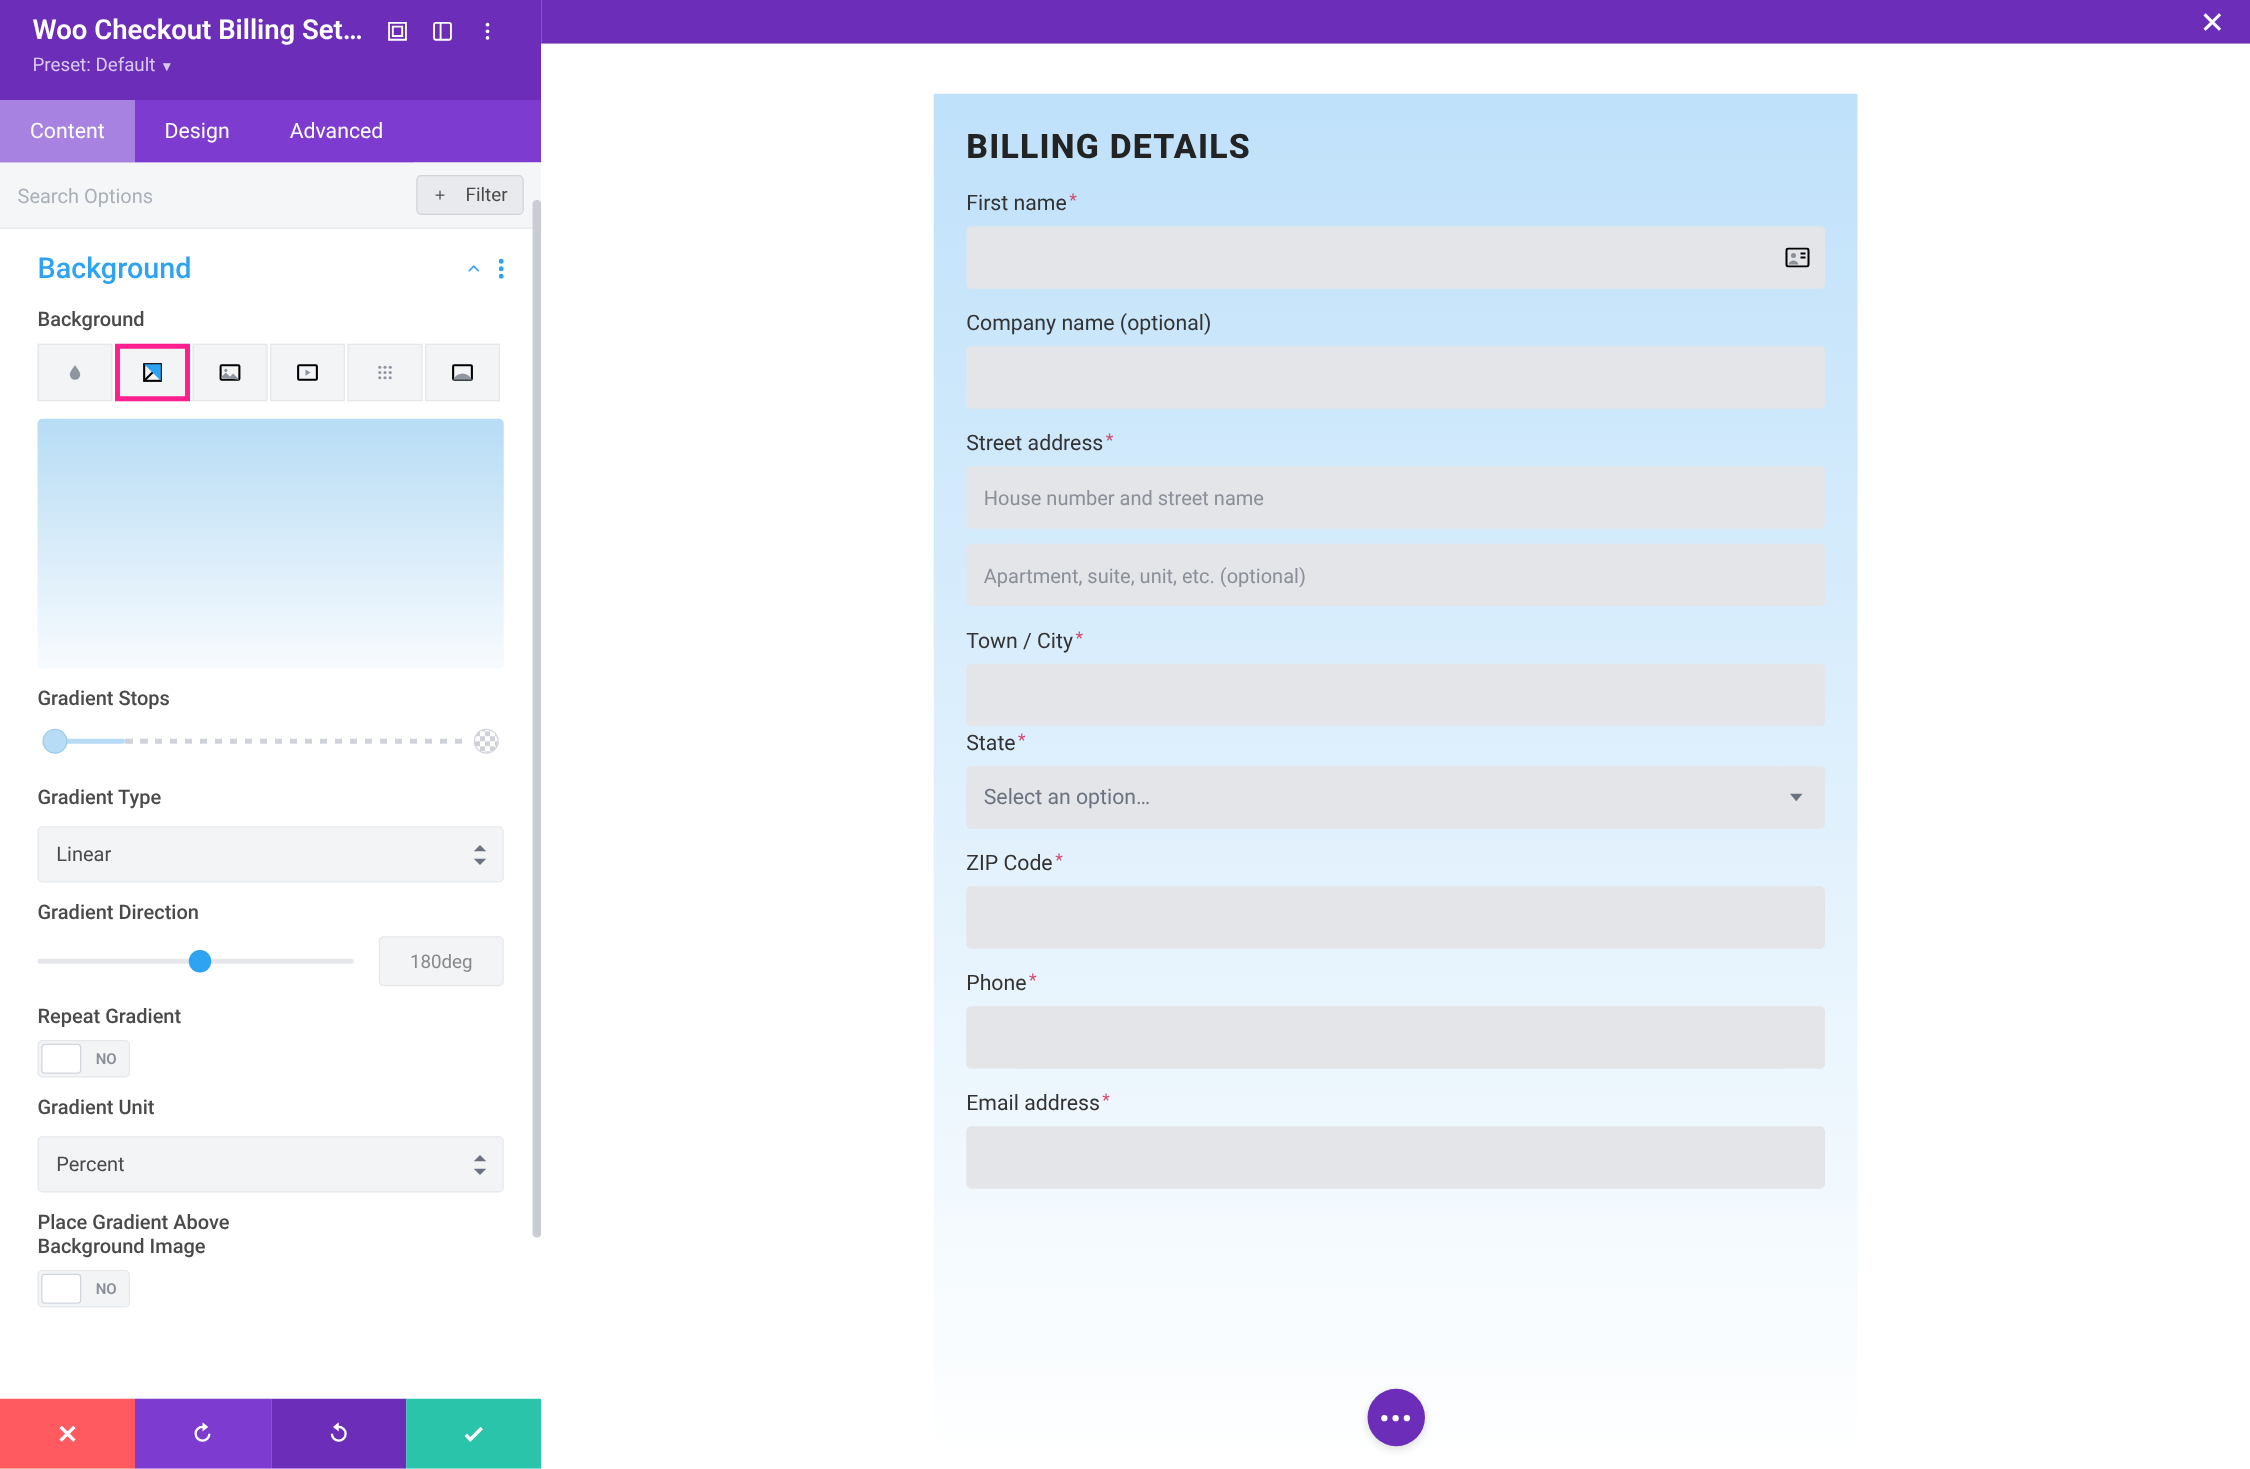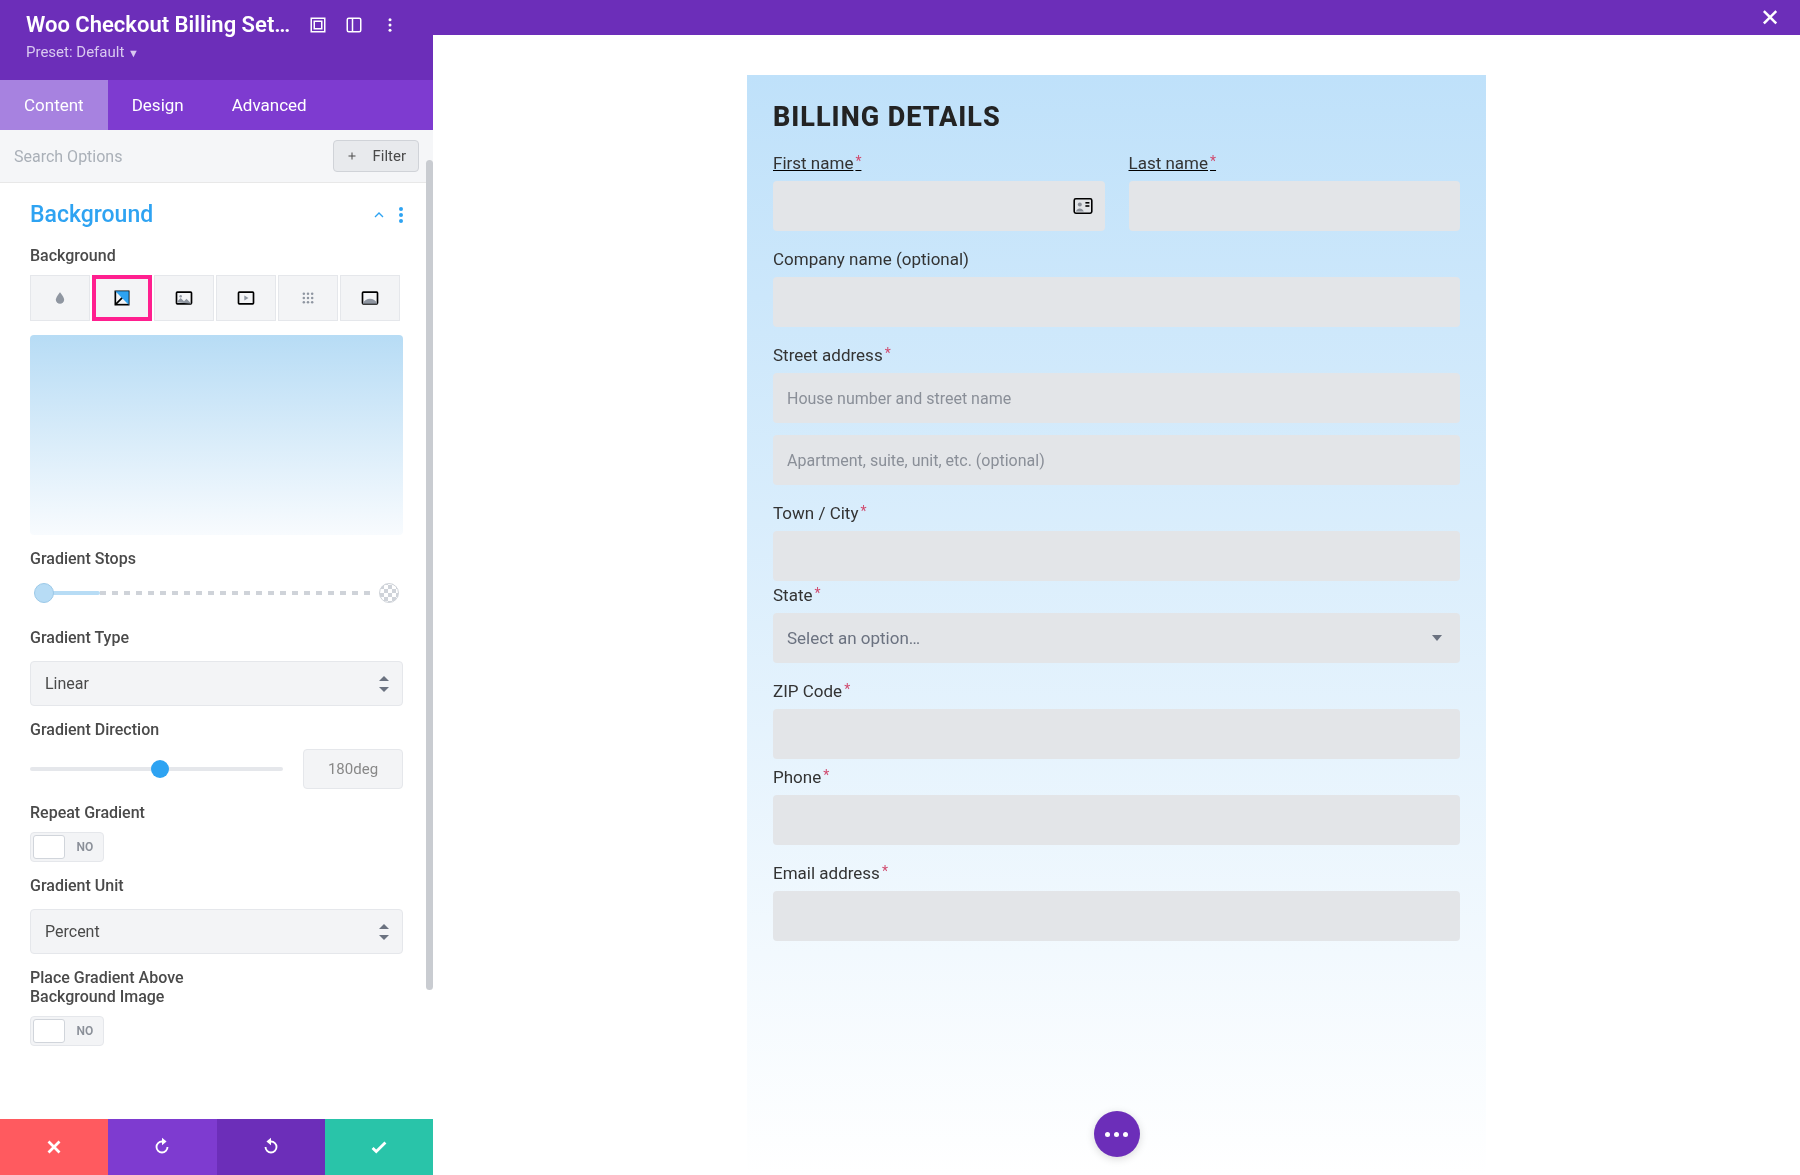--- a/index.html
+++ b/index.html
@@ -69,21 +69,21 @@
 .ab { flex: 1; display: flex; align-items: center; justify-content: center; cursor: pointer; }
 .ab.red { background: #ff5a5f; }
 .ab.purple1 { background: #7e3bd0; }
 .ab.purple2 { background: #6c2eb9; }
 .ab.teal { background: #29c4a9; }
 .ab svg { width: 22px; height: 22px; fill: #fff; }
 
 .preview-area { position: absolute; top: 35px; left: 433px; right: 0; bottom: 0; background: #fff; display: flex; justify-content: center; padding-top: 40px; }
 .billing-box { width: 739px; background: linear-gradient(180deg, #bfe1fa 0%, #ffffff 100%); padding: 26px 26px 40px 26px; }
 .bh { font-size: 27px; font-weight: 800; letter-spacing: 1px; color: #232323; margin-bottom: 20px; }
-.frow { display: flex; gap: 24px; margin-bottom: 18px; text-decoration: underline; }
+.frow { display: flex; gap: 24px; margin-bottom: 18px; }
 .fcol { flex: 1; }
 .flabel { font-size: 17px; color: #333; margin-bottom: 8px; display: block; }
 .req { color: #d04b6f; font-size: 14px; vertical-align: top; margin-left: 2px; }
 .finput { width: 100%; height: 50px; background: #e3e5e8; border: none; border-radius: 4px; padding: 0 14px; font-size: 16px; color: #333; }
 .finput::placeholder { color: #8a8f98; }
 .fselect { width: 100%; height: 50px; background: #e3e5e8; border: none; border-radius: 4px; padding: 0 14px; font-size: 17px; color: #6b7280; display: flex; align-items: center; justify-content: space-between; cursor: pointer; position: relative; }
 .fselect-caret { position: absolute; right: 18px; top: 50%; transform: translateY(-50%); width: 0; height: 0; border-left: 5px solid transparent; border-right: 5px solid transparent; border-top: 6px solid #6b7280; }
 .contact-ico { position: absolute; right: 12px; top: 50%; transform: translateY(-50%); width: 20px; height: 16px; fill: #8a8f98; }
 .fwrap { position: relative; }
 
@@ -278,24 +278,20 @@
       <div class="fcol">
         <span class="flabel"><span>First name</span><span class="req">*</span></span>
         <div class="fwrap"><input class="finput" style=""><svg class="contact-ico" viewBox="0 0 24 20">
               <rect x="1" y="1" width="22" height="18" rx="2" fill="none" stroke="currentColor" stroke-width="2"></rect>
               <circle cx="8" cy="8" r="2.5"></circle>
               <path d="M3 17c1-3 3-4 5-4s4 1 5 4"></path>
               <line x1="15" y1="6" x2="20" y2="6" stroke="currentColor" stroke-width="2"></line>
               <line x1="15" y1="10" x2="20" y2="10" stroke="currentColor" stroke-width="2"></line>
             </svg></div>
       </div>
-      <div class="fcol">
-        <span class="flabel"><span>Last name</span><span class="req">*</span></span>
-        <input class="finput" style="">
-      </div>
     </div>
 
     <div style="margin-bottom:18px">
       <span class="flabel">Company name (optional)</span>
       <input class="finput" style="">
     </div>
 
 
     <div style="margin-bottom:12px">
       <span class="flabel"><span>Street address</span><span class="req">*</span></span>
@@ -311,21 +307,21 @@
     </div>
 
     <div style="margin-bottom:18px">
       <span class="flabel"><span>State</span><span class="req">*</span></span>
       <div class="fselect">
           <span>Select an option…</span>
           <div class="fselect-caret"></div>
         </div>
     </div>
 
-    <div style="margin-bottom:8px">
+    <div style="margin-bottom:18px">
       <span class="flabel"><span>ZIP Code</span><span class="req">*</span></span>
       <input class="finput" style="">
     </div>
 
     <div style="margin-bottom:18px">
       <span class="flabel"><span>Phone</span><span class="req">*</span></span>
       <input class="finput" style="">
     </div>
 
     <div style="margin-bottom:18px">

